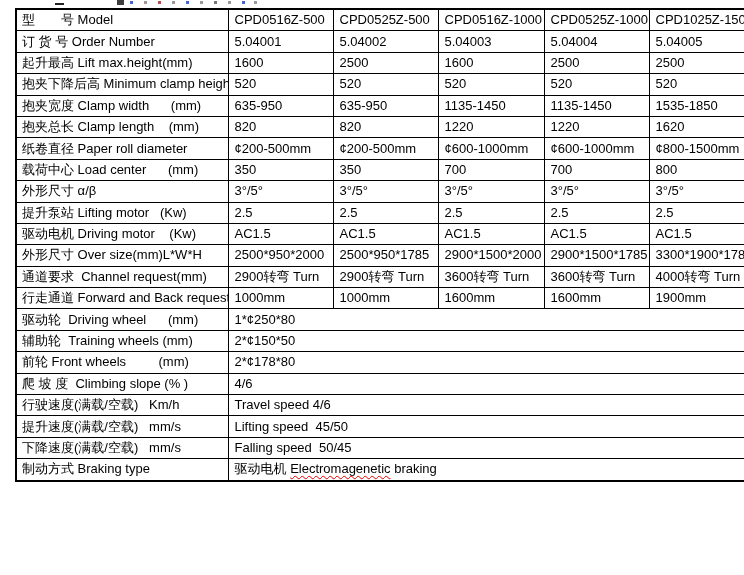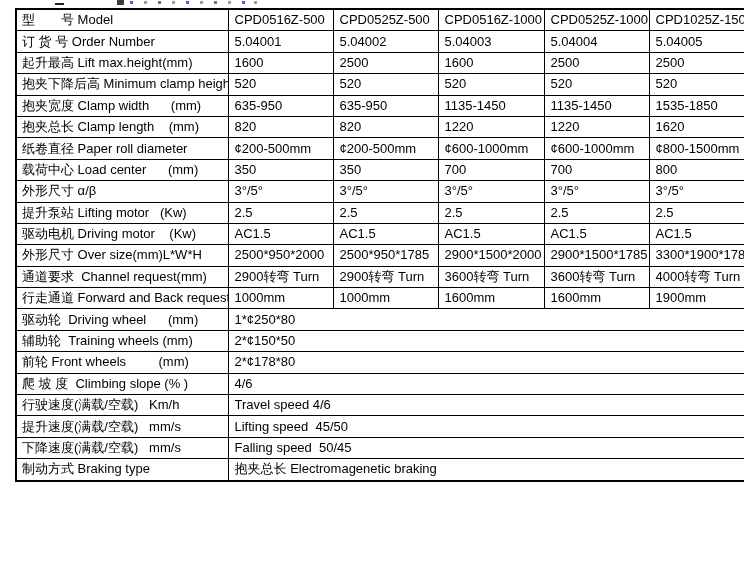--- a/index.html
+++ b/index.html
@@ -16,20 +16,21 @@
     padding:0 0 0 5px;
     font-size:13px;
     line-height:20px;
     color:#000;
     white-space:pre;
     overflow:hidden;
     vertical-align:middle;
   }
   table.spec td.val{padding-left:6px;}
   .wavy{
+    text-decoration:underline;
     text-decoration-style:wavy;
     text-decoration-color:#e00000;
     text-decoration-thickness:1px;
     text-underline-offset:2px;
   }
 </style>
 </head>
 <body>
 
 <div>
@@ -192,16 +193,16 @@
       <tr>
         <td>提升速度(满载/空载)   mm/s</td>
         <td class="val" colspan="5">Lifting speed  45/50</td>
       </tr>
       <tr>
         <td>下降速度(满载/空载)   mm/s</td>
         <td class="val" colspan="5">Falling speed  50/45</td>
       </tr>
       <tr>
         <td>制动方式 Braking type</td>
-        <td class="val" colspan="5"><span>抱夹总长 </span><span class="wavy">Electromagenetic</span><span> braking</span></td>
+        <td class="val" colspan="5"><span>驱动电机 </span><span class="wavy">Electromagenetic</span><span> braking</span></td>
       </tr>
     </tbody>
 </table>
 
 </body></html>

